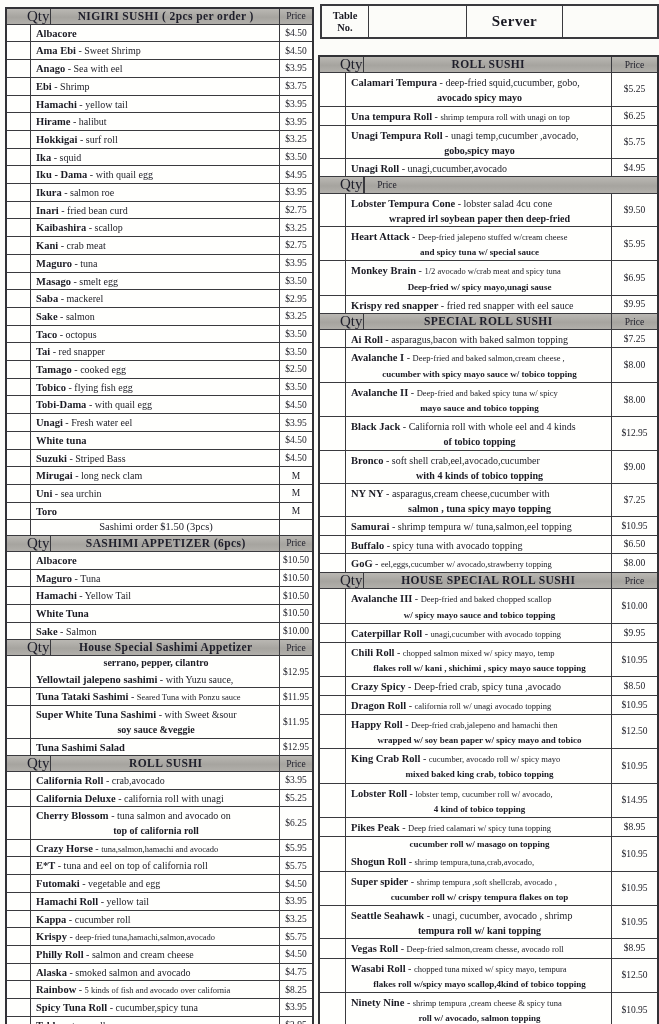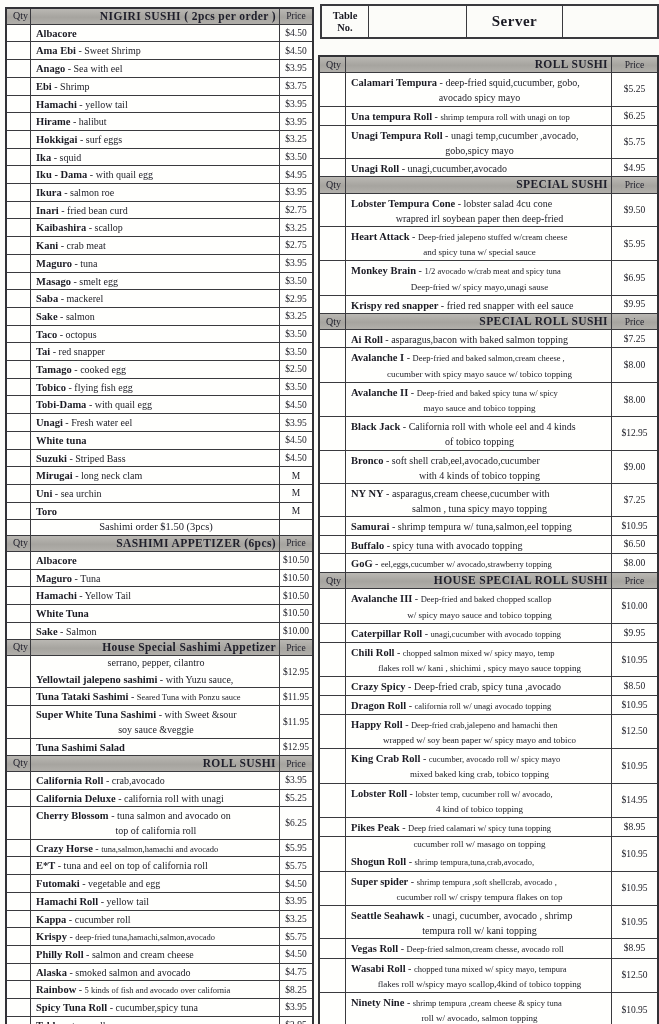--- a/index.html
+++ b/index.html
@@ -29,31 +29,31 @@
   .mrow:last-child{border-bottom:none;}
   .qty-cell{flex:0 0 var(--qw);border-right:1px solid #3a3a3e;box-sizing:border-box;}
   .name-cell{flex:1;padding:0 3px 0 5px;display:flex;flex-direction:column;justify-content:center;min-width:0;}
   .price-cell{flex:0 0 var(--pw);border-left:1px solid #3a3a3e;box-sizing:border-box;
     display:flex;align-items:center;justify-content:center;font-size:9.5px;text-align:center;}
   .line{line-height:var(--lh);white-space:nowrap;overflow:hidden;}
   .nm{font-weight:bold;font-size:10.5px;}
   .ds{font-size:10px;}
   .ds.small{font-size:8.5px;}
   .sep{font-size:10px;}
-  .cont{text-align:center;font-size:10px;}
+  .cont{text-align:center;font-size:10px;font-weight:bold;}
   .cont.small{font-size:9px;}
   .note-line{text-align:center;font-size:10.5px;}
   
   .sec-head{
     background:linear-gradient(180deg,#bab8b3 0%,#a6a49f 55%,#b1afaa 100%);
     color:#1e1e2a;
   }
   .sec-head .qty-cell,.sec-head .price-cell{background:transparent;}
-  .head-title{font-weight:bold;font-size:11.5px;text-align:right;letter-spacing:.4px;line-height:var(--lh);}
-  .head-qty{font-size:10px;line-height:var(--lh);padding-left:6px;}
+  .head-title{font-weight:bold;font-size:11.5px;text-align:center;letter-spacing:.4px;line-height:var(--lh);}
+  .head-qty{font-size:15px;line-height:var(--lh);padding-left:20px;}
 </style>
 </head>
 <body>
 
 <div class="page">
 
   <div class="order-header">
     <div class="oh-cell oh-tableno">
       <div>Table</div>
       <div>No.</div>
@@ -107,21 +107,21 @@
       <div class="mrow">
         <div class="qty-cell"></div>
         <div class="name-cell">
           <div class="line"><span class="nm">Hirame</span><span class="sep"> - </span><span class="ds">halibut</span></div>
         </div>
         <div class="price-cell">$3.95</div>
       </div>
       <div class="mrow">
         <div class="qty-cell"></div>
         <div class="name-cell">
-          <div class="line"><span class="nm">Hokkigai</span><span class="sep"> - </span><span class="ds">surf eggs</span></div>
+          <div class="line"><span class="nm">Hokkigai</span><span class="sep"> - </span><span class="ds">surf roll</span></div>
         </div>
         <div class="price-cell">$3.25</div>
       </div>
       <div class="mrow">
         <div class="qty-cell"></div>
         <div class="name-cell">
           <div class="line"><span class="nm">Ika</span><span class="sep"> - </span><span class="ds">squid</span></div>
         </div>
         <div class="price-cell">$3.50</div>
       </div>
@@ -483,21 +483,20 @@
       </div>
       <div class="mrow">
         <div class="qty-cell"></div>
         <div class="name-cell">
           <div class="line"><span class="nm">Unagi Roll</span><span class="sep"> - </span><span class="ds">unagi,cucumber,avocado</span></div>
         </div>
         <div class="price-cell">$4.95</div>
       </div>
       <div class="mrow sec-head">
         <div class="qty-cell head-qty">Qty</div>
-        <div class="name-cell head-title">SPECIAL SUSHI</div>
         <div class="price-cell">Price</div>
       </div>
       <div class="mrow">
         <div class="qty-cell"></div>
         <div class="name-cell">
           <div class="line"><span class="nm">Lobster Tempura Cone</span><span class="sep"> - </span><span class="ds">lobster salad 4cu cone</span></div>
           <div class="line cont">wrapred irl soybean paper then deep-fried</div>
         </div>
         <div class="price-cell">$9.50</div>
       </div>

